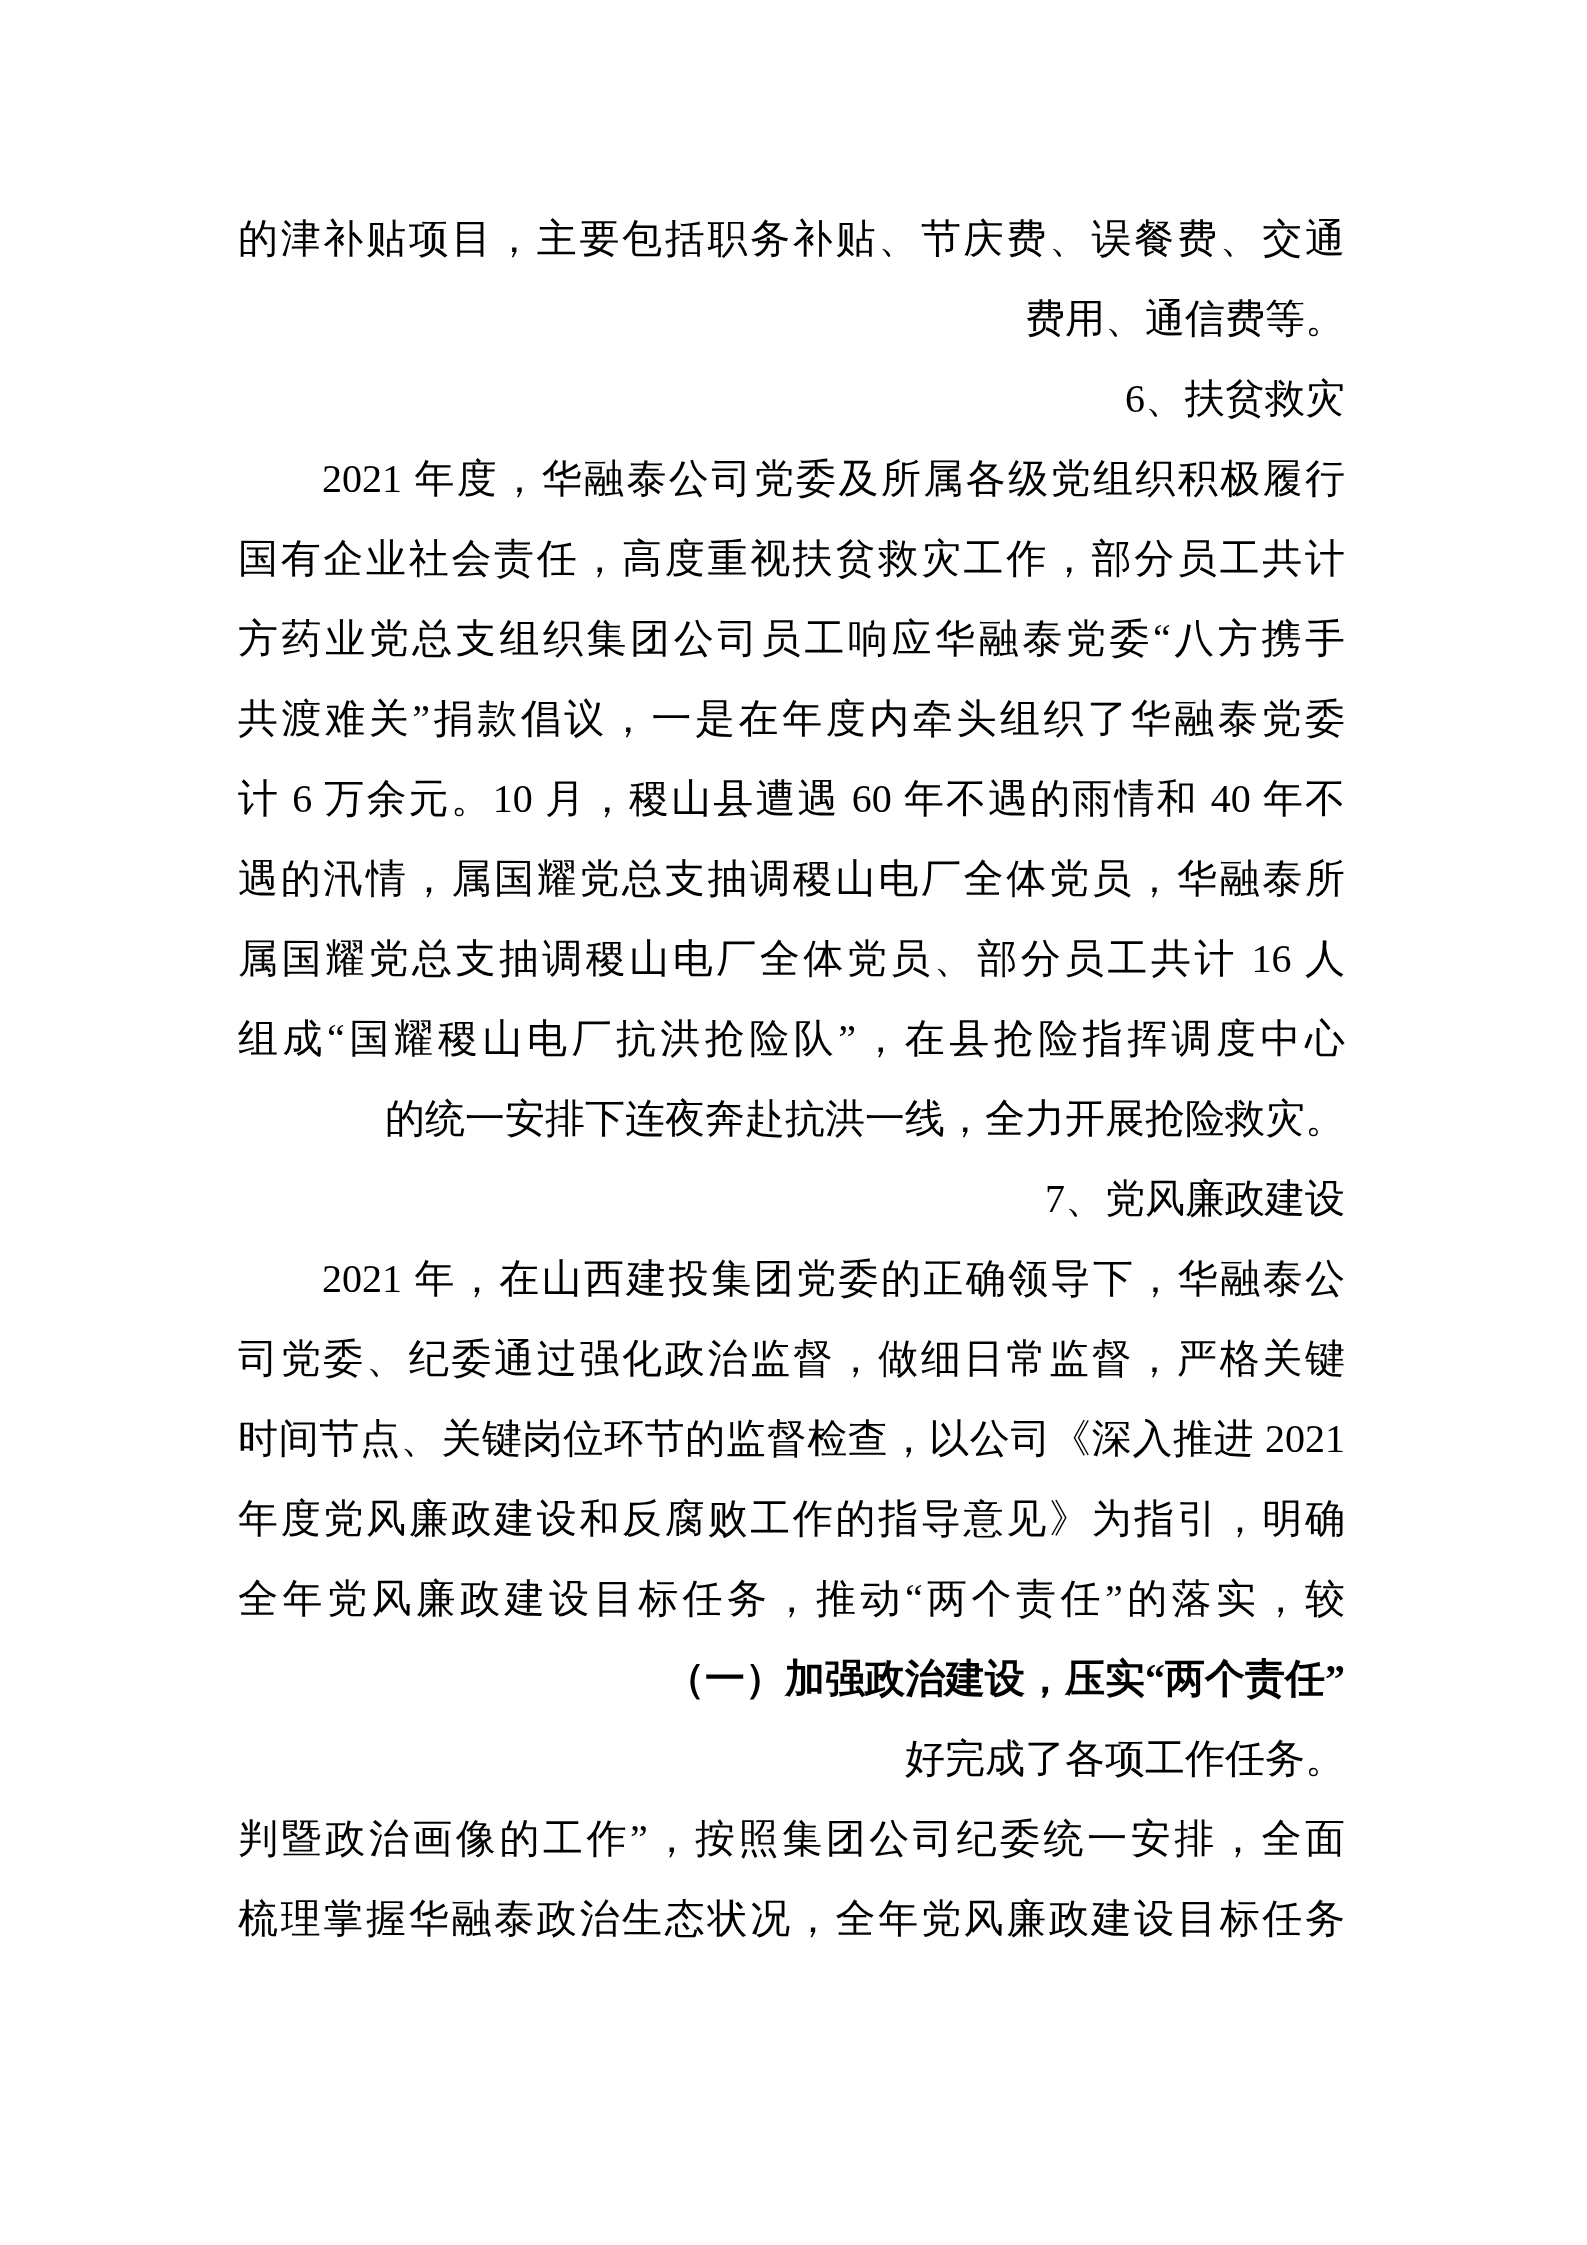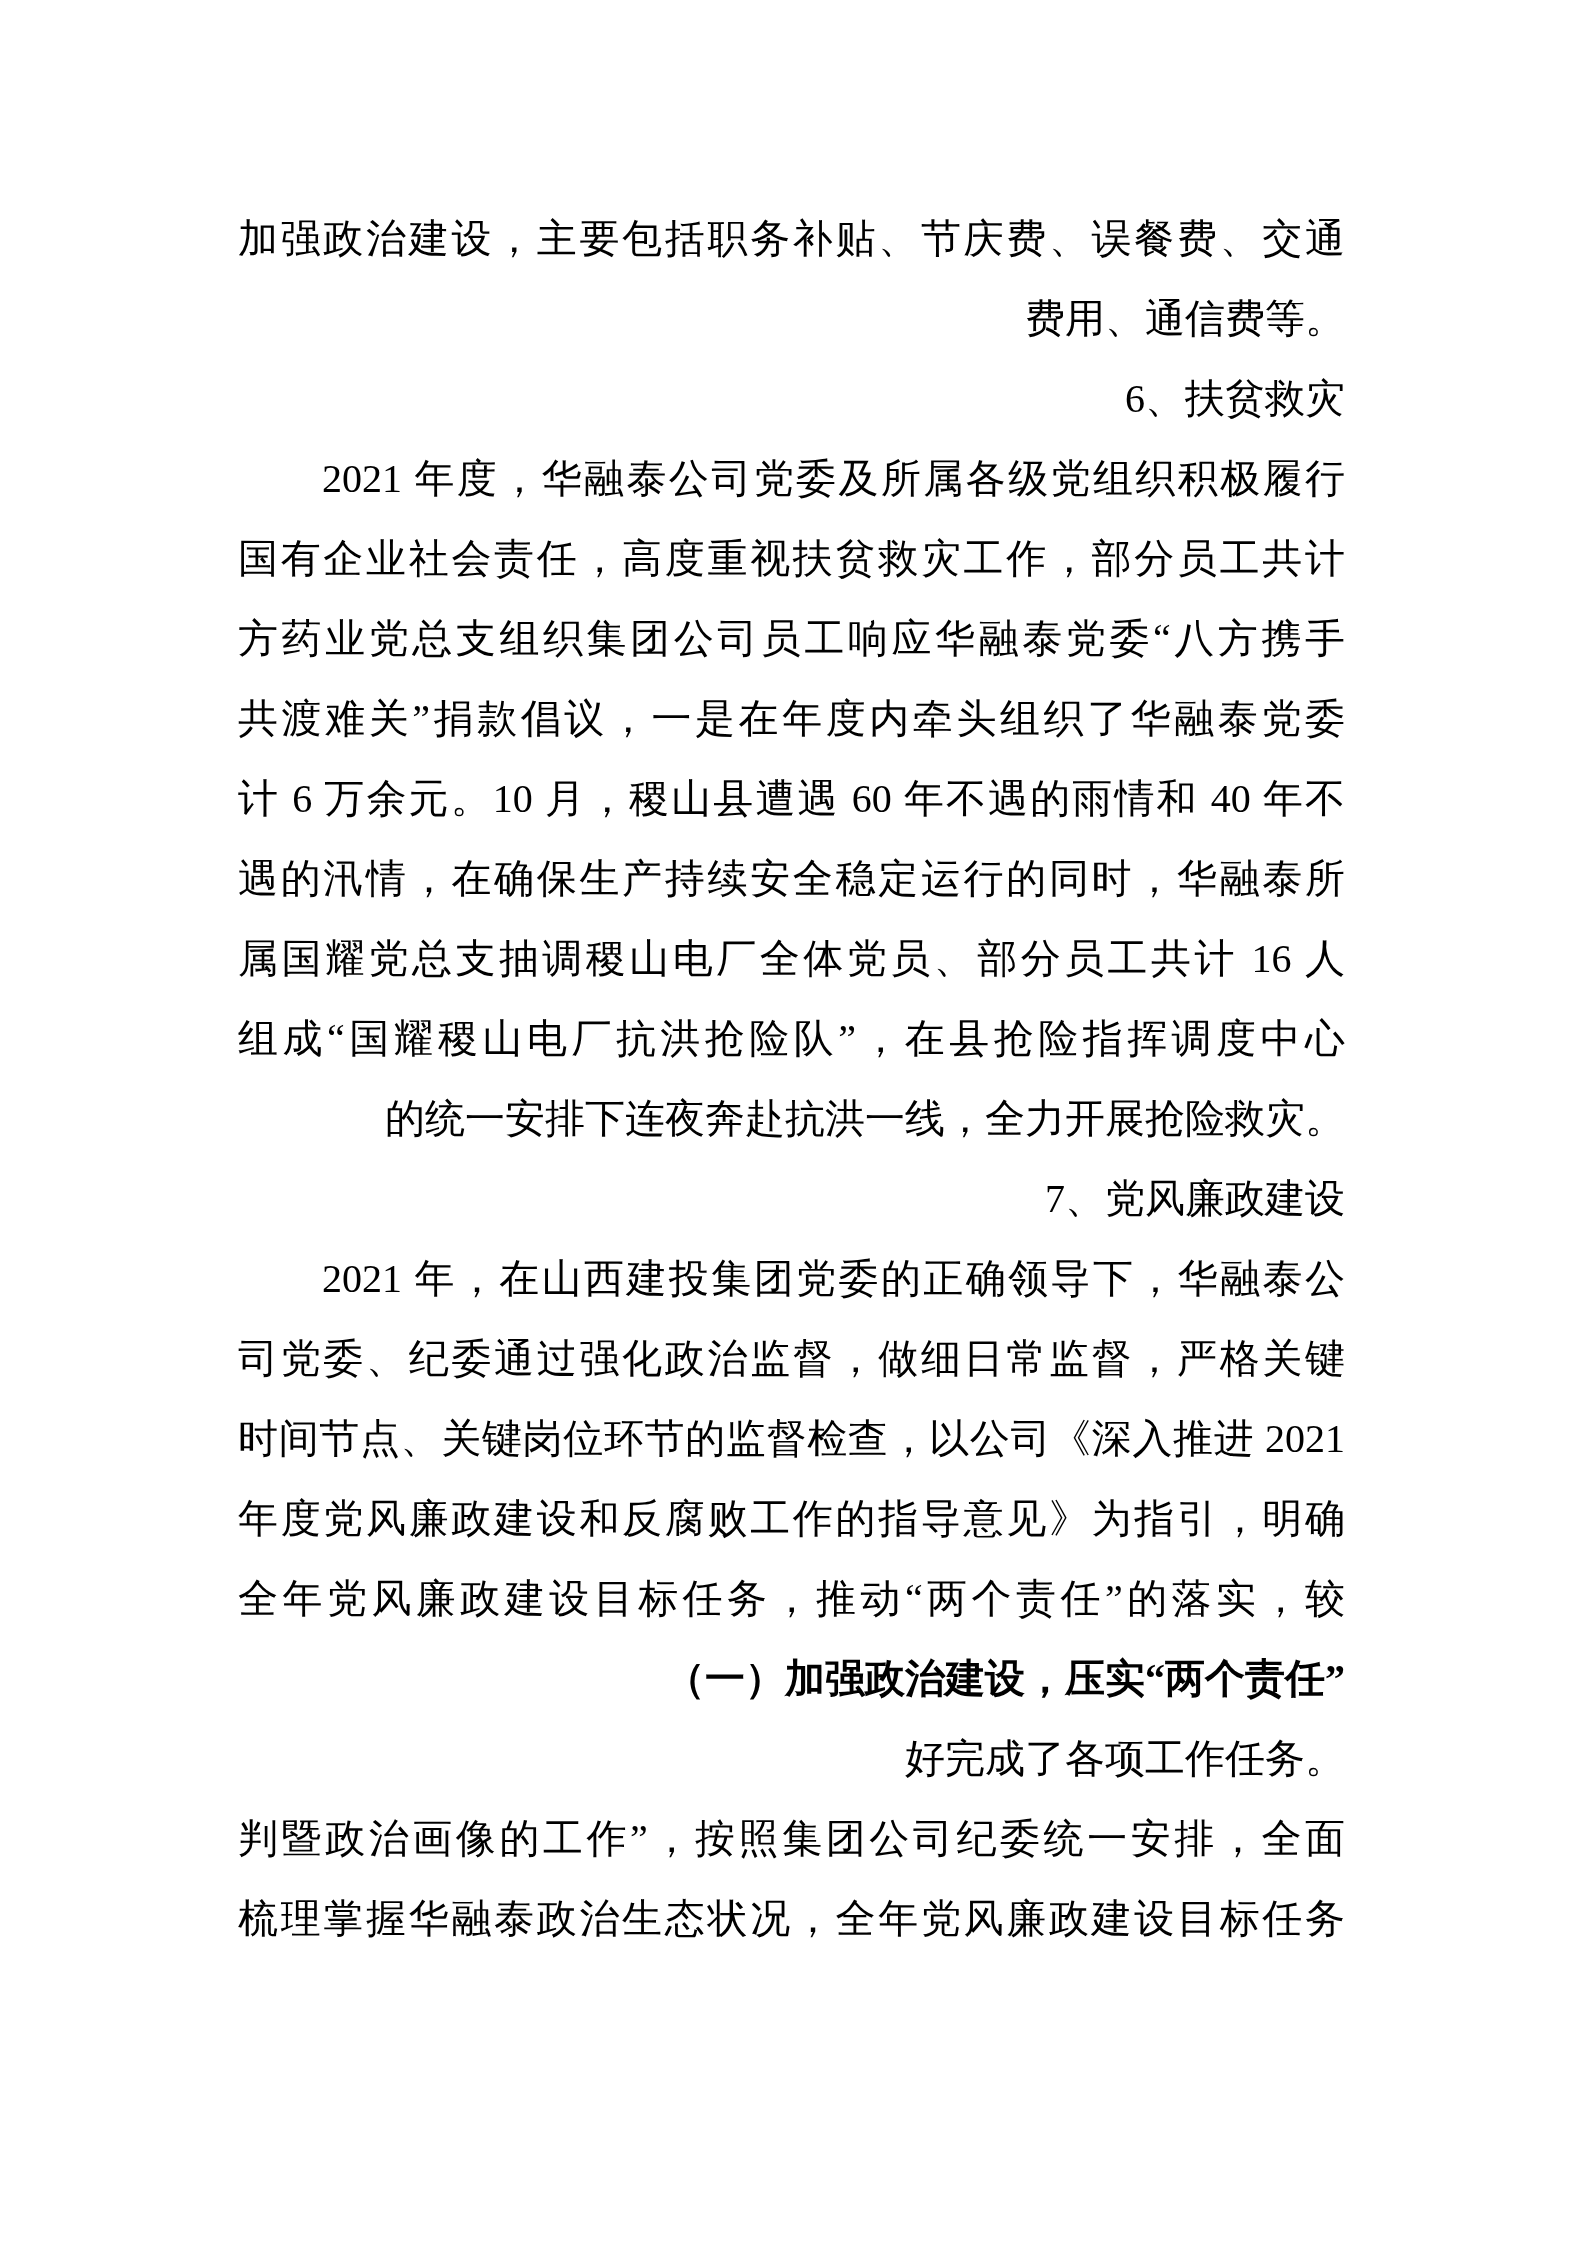--- a/index.html
+++ b/index.html
@@ -40,29 +40,29 @@
   }
   .line.bold {
     font-weight: 700;
   }
 </style>
 </head>
 <body>
 
 <div class="page">
   <div class="textblock">
-      <div class="line justify">加强政治建设，主要包括职务补贴、节庆费、误餐费、交通</div>
+      <div class="line justify">的津补贴项目，主要包括职务补贴、节庆费、误餐费、交通</div>
       <div class="line">费用、通信费等。</div>
       <div class="line indent">6、扶贫救灾</div>
       <div class="line justify indent">2021 年度，华融泰公司党委及所属各级党组织积极履行</div>
       <div class="line justify">国有企业社会责任，高度重视扶贫救灾工作，部分员工共计</div>
       <div class="line justify">方药业党总支组织集团公司员工响应华融泰党委“八方携手</div>
       <div class="line justify">共渡难关”捐款倡议，一是在年度内牵头组织了华融泰党委</div>
       <div class="line justify">计 6 万余元。10 月，稷山县遭遇 60 年不遇的雨情和 40 年不</div>
-      <div class="line justify">遇的汛情，在确保生产持续安全稳定运行的同时，华融泰所</div>
+      <div class="line justify">遇的汛情，属国耀党总支抽调稷山电厂全体党员，华融泰所</div>
       <div class="line justify">属国耀党总支抽调稷山电厂全体党员、部分员工共计 16 人</div>
       <div class="line justify">组成“国耀稷山电厂抗洪抢险队”，在县抢险指挥调度中心</div>
       <div class="line">的统一安排下连夜奔赴抗洪一线，全力开展抢险救灾。</div>
       <div class="line indent">7、党风廉政建设</div>
       <div class="line justify indent">2021 年，在山西建投集团党委的正确领导下，华融泰公</div>
       <div class="line justify">司党委、纪委通过强化政治监督，做细日常监督，严格关键</div>
       <div class="line justify">时间节点、关键岗位环节的监督检查，以公司《深入推进 2021</div>
       <div class="line justify">年度党风廉政建设和反腐败工作的指导意见》为指引，明确</div>
       <div class="line justify">全年党风廉政建设目标任务，推动“两个责任”的落实，较</div>
       <div class="line indent bold">（一）加强政治建设，压实“两个责任”</div>

